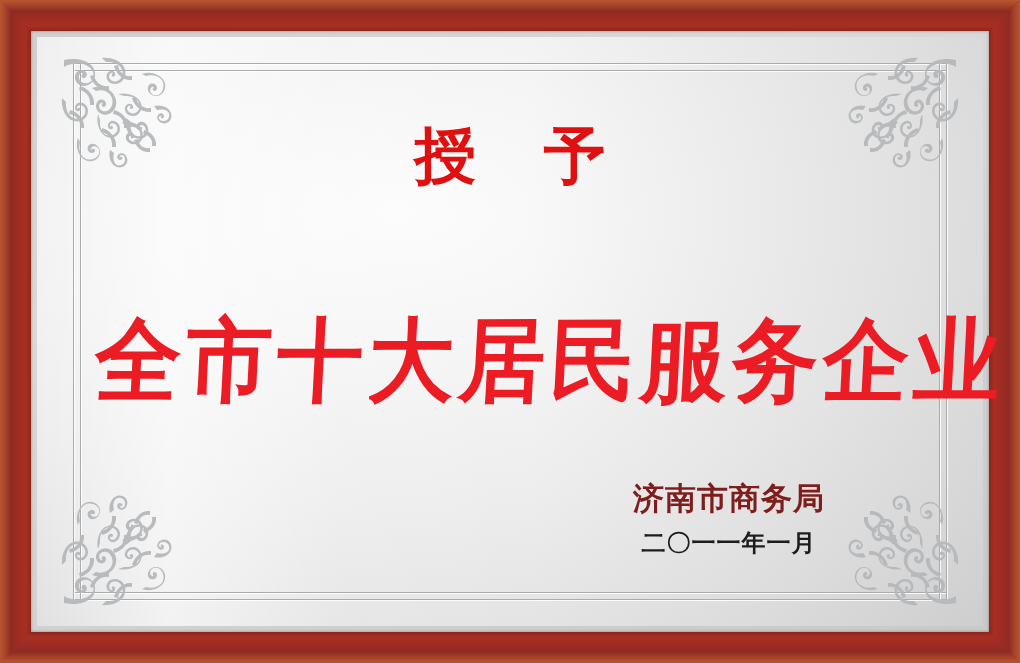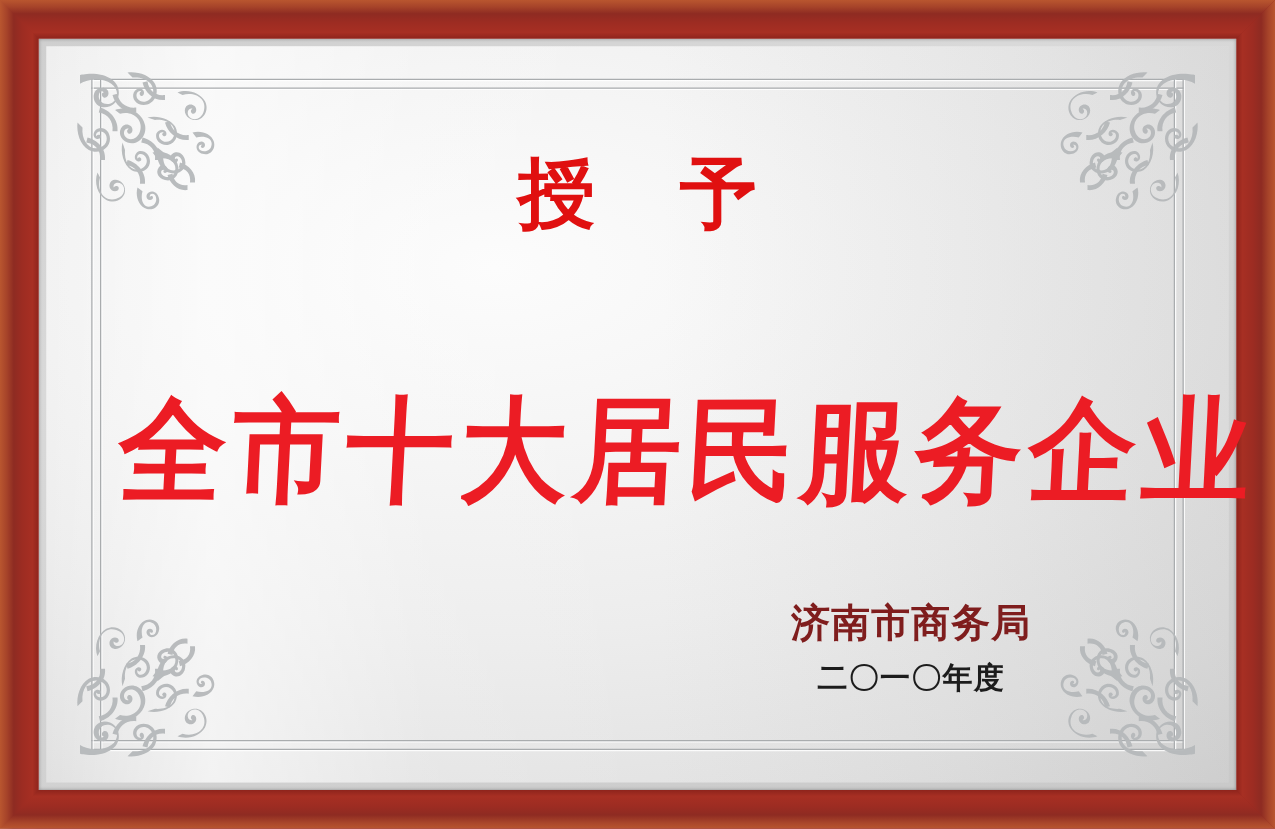--- a/index.html
+++ b/index.html
@@ -333,18 +333,18 @@
 
   <div class="content">
 
     <div class="award-verb">授 予</div>
 
 
     <div class="award-title">全市十大居民服务企业</div>
 
     <div class="issuer">
       <div class="issuer-name">济南市商务局</div>
-      <div class="issuer-date">二〇一〇年度</div>
+      <div class="issuer-date">二〇一一年一月</div>
     </div>
 
   </div>
 
 </div>
 
 </body></html>

